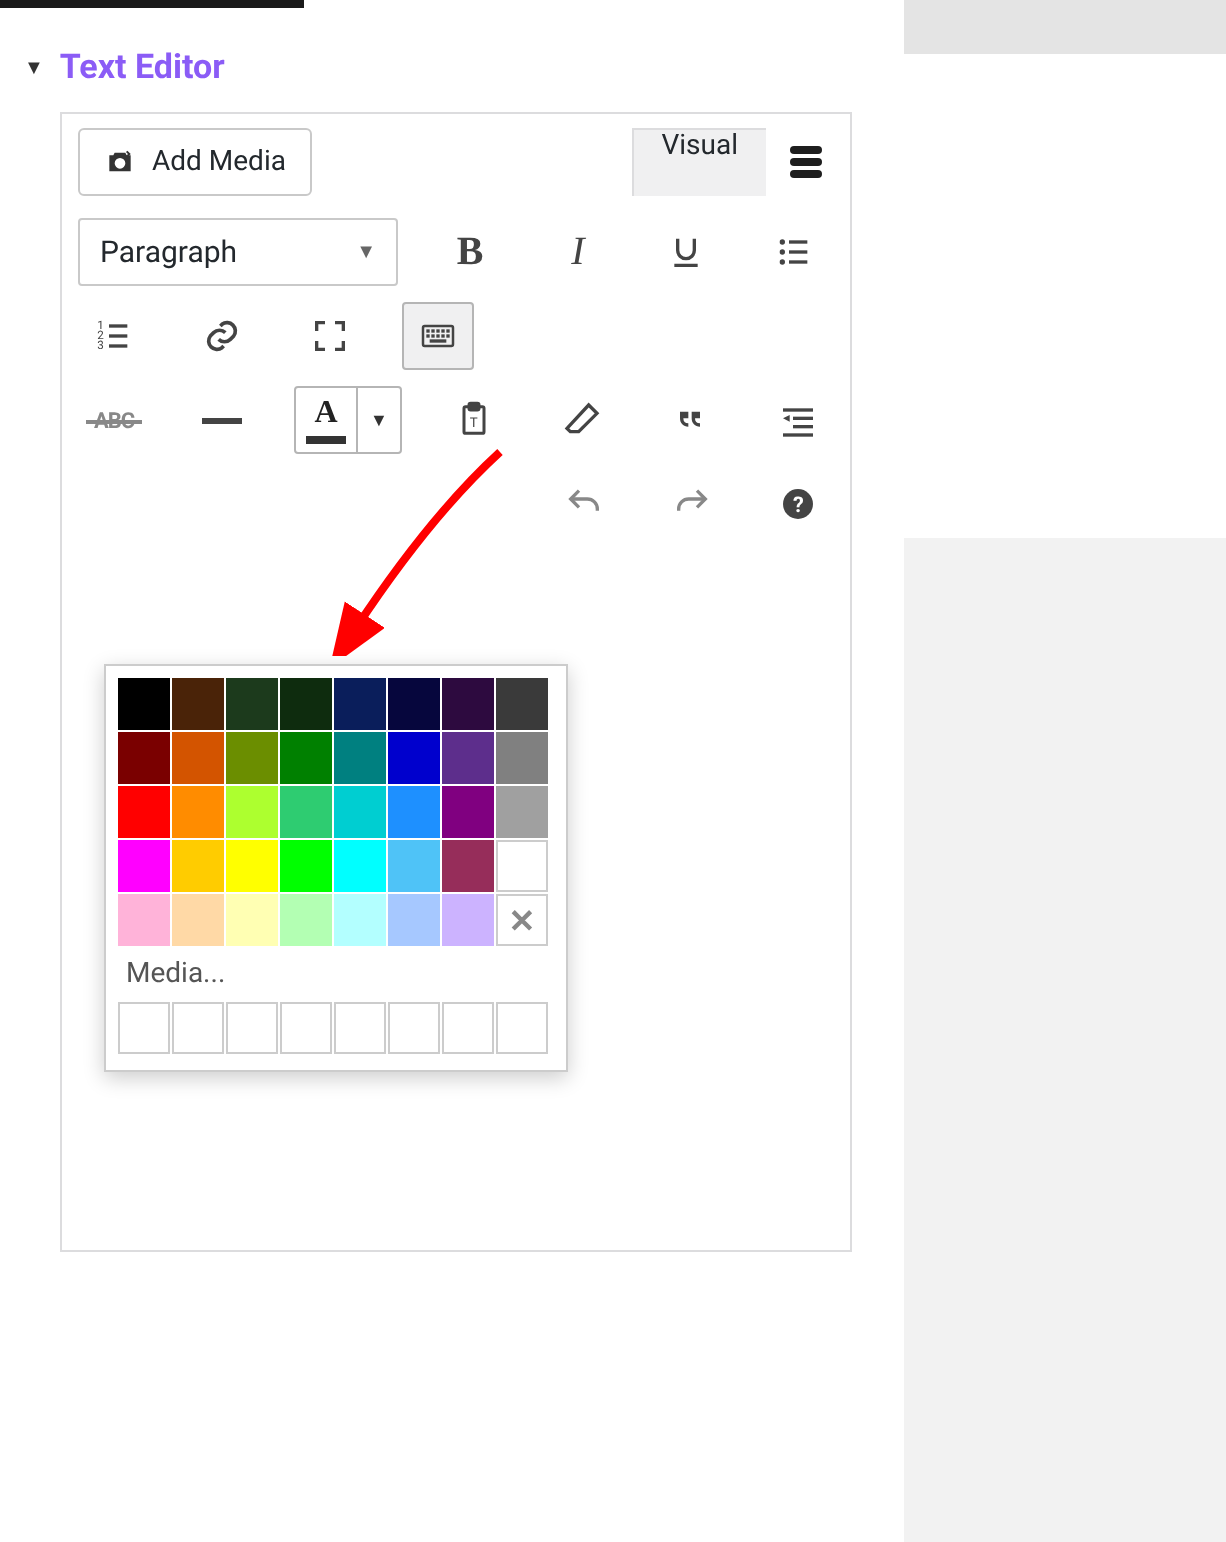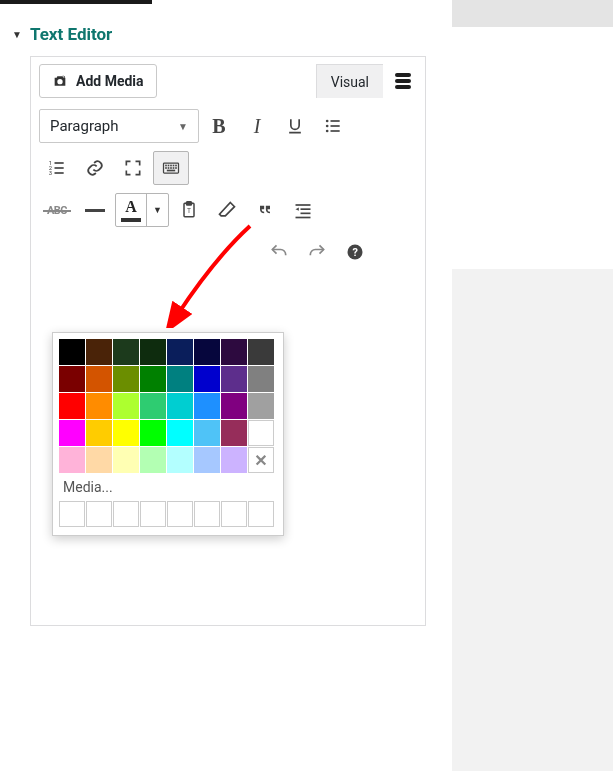--- a/index.html
+++ b/index.html
@@ -11,47 +11,47 @@
     position:relative; overflow:hidden;
   }
   .topstripe { position:absolute; left:0; top:0; width:152px; height:4px; background:#1a1a1a; }
   .leftpanel { position:absolute; left:0; top:4px; width:452px; background:#fff; }
   .rightgap { position:absolute; left:452px; top:0; width:161px; height:771px; }
   .rightgap::before { content:""; position:absolute; left:0; top:0; width:161px; height:27px; background:#e4e4e4; }
   .rightgap::after { content:""; position:absolute; left:0; top:269px; width:161px; height:502px; background:#f2f2f2; }
 
   .sectionhead { display:flex; align-items:center; padding:20px 12px 12px 12px; gap:8px; }
   .sectionhead .caret { font-size:10px; color:#333; }
-  .sectionhead .title { font-size:17px; font-weight:700; color:#0f766e; }
+  .sectionhead .title { font-size:17px; font-weight:700; color:#8b5cf6; }
 
   .ai-row { text-align:right; padding:10px 26px 14px 0; }
   .ai-link { color:#e6007e; font-weight:500; font-size:15px; display:inline-flex; align-items:center; gap:6px; cursor:pointer; }
   .ai-link svg { width:15px; height:15px; }
 
   .editorwrap { margin:0 26px 0 30px; border:1px solid #dcdcde; background:#fff; }
   .toprow { display:flex; align-items:center; height:42px; padding:6px 8px 0 8px; }
   .addmedia {
     display:inline-flex; align-items:center; gap:8px; height:34px; padding:0 12px;
-    border:1px solid #c9c9c9; background:#fff; border-radius:3px; cursor:pointer; font-size:14px;font-weight:bold;
+    border:1px solid #c9c9c9; background:#fff; border-radius:3px; cursor:pointer; font-size:14px;
   }
   .addmedia svg { width:16px; height:16px; }
   .spacer { flex:1; }
   .tabs { display:flex; align-items:flex-end; }
   .tab {
-    height:34px; padding:0 14px; display:flex; align-items:center;
+    height:34px; padding:0 14px; display:flex; align-items:flex-start;
     border:1px solid #dcdcde; border-bottom:none; font-size:14px; cursor:pointer;
   }
   .tab.visual { background:#f0f0f1; border-right:none; }
   .tab.text { background:#fff; }
   .db-icon { width:28px; display:flex; align-items:center; justify-content:center; margin-left:6px; cursor:pointer; }
   .db-icon div { width:16px; display:flex; flex-direction:column; gap:2px; }
   .db-icon span { display:block; height:4px; background:#1e1e1e; border-radius:2px; }
 
   .toolbar { padding:6px 8px 2px 8px; background:#fff; }
-  .tbrow { display:flex; align-items:center; gap:2px; padding:4px 0; }
+  .tbrow { display:flex; align-items:center; gap:18px; padding:4px 0; }
   .format-sel {
     display:flex; align-items:center; width:160px; height:34px; padding:0 10px;
     border:1px solid #c9c9c9; border-radius:2px; background:#fff; cursor:pointer; font-size:15px;
   }
   .format-sel .fs-arrow { margin-left:auto; font-size:10px; color:#666; }
   .tbbtn {
     width:36px; height:34px; display:flex; align-items:center; justify-content:center;
     color:#444; cursor:pointer; border-radius:2px;
   }
   .tbbtn.on { border:1px solid #b5b5b5; background:#f0f0f1; }

